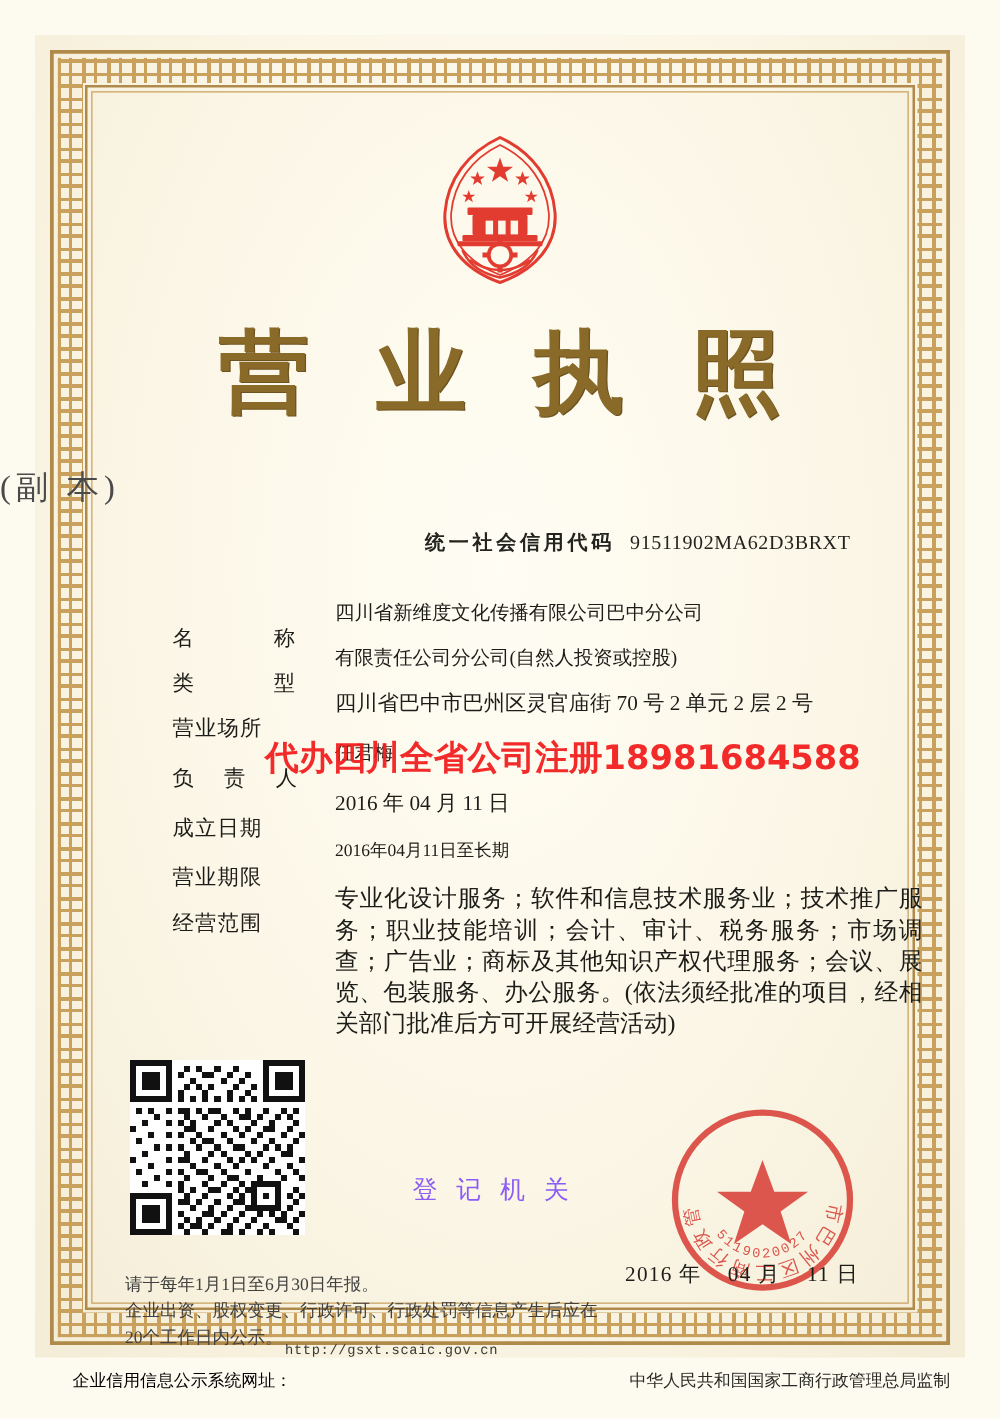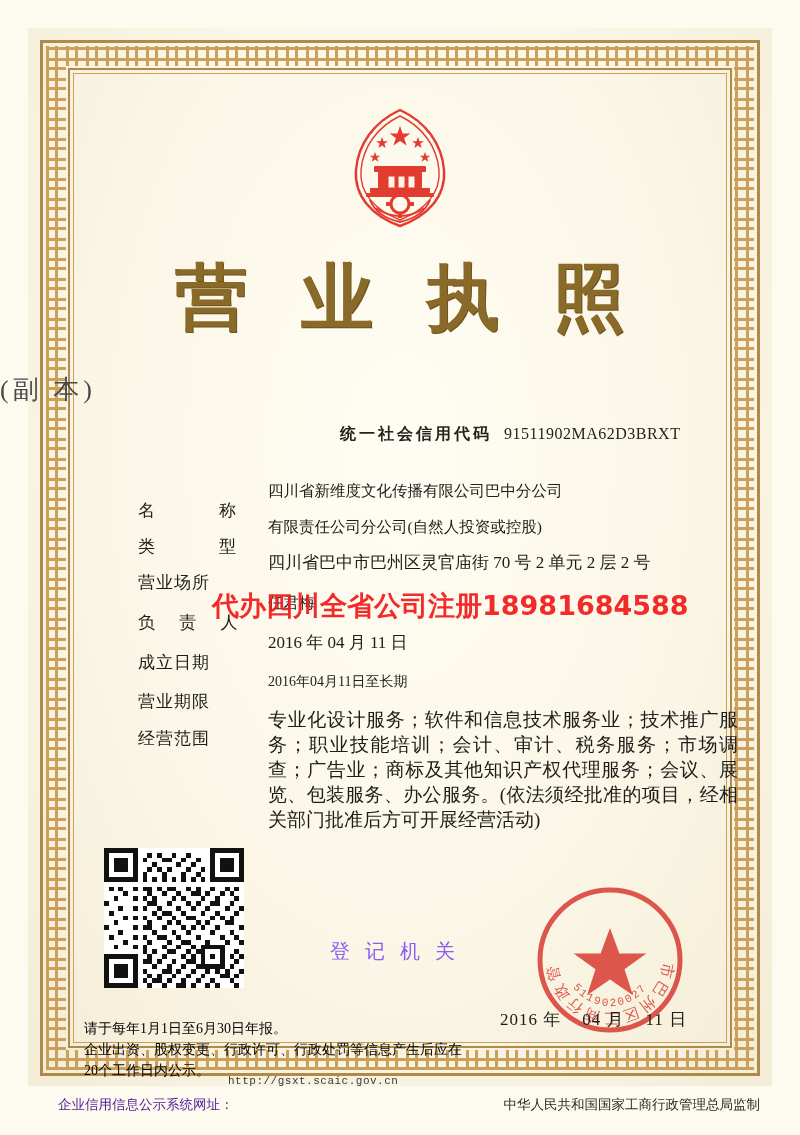--- a/index.html
+++ b/index.html
@@ -227,41 +227,41 @@
     width: 210px;
     font-size: 17px;
     color: #1c1c18;
     letter-spacing: 1px;
     white-space: nowrap;
   }
 
   
   #footer-notice {
     position: absolute;
-    left: 84px; top: 1018px;
+    left: 100px; top: 1018px;
     width: 420px;
     font-size: 14px;
     line-height: 21px;
-    color: #000000;
+    color: #404040;
   }
   #footer-url {
     position: absolute;
     left: 228px; top: 1075px;
     font-family: "Liberation Mono", "DejaVu Sans Mono", monospace;
     font-size: 11px;
     color: #3a3a34;
     letter-spacing: 0.5px;
   }
 
   
   #bottom-left-caption {
     position: absolute;
     left: 58px; top: 1096px;
     font-size: 13.5px;
-    color: #4c1d95;
+    color: #000000;
   }
   #bottom-right-caption {
     position: absolute;
     right: 40px; top: 1096px;
     font-size: 13.5px;
     color: #2a2a24;
   }
 </style>
 </head>
 <body>

